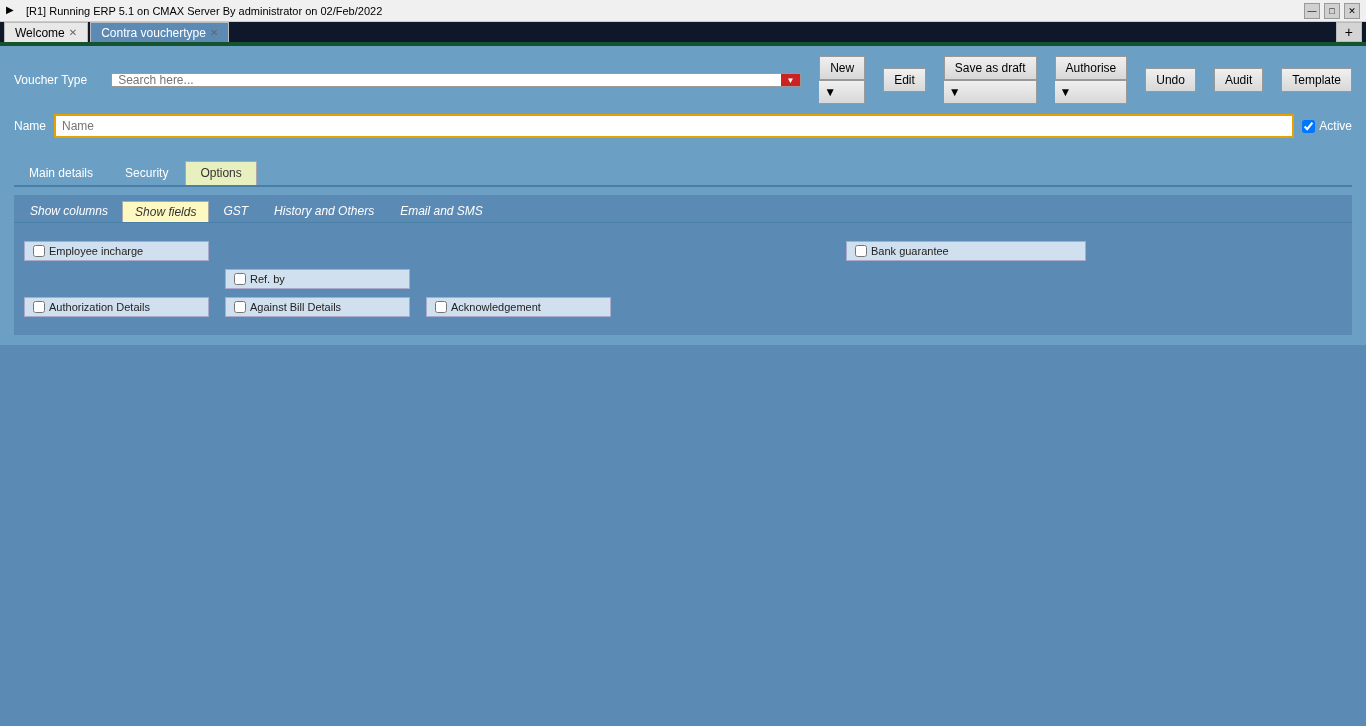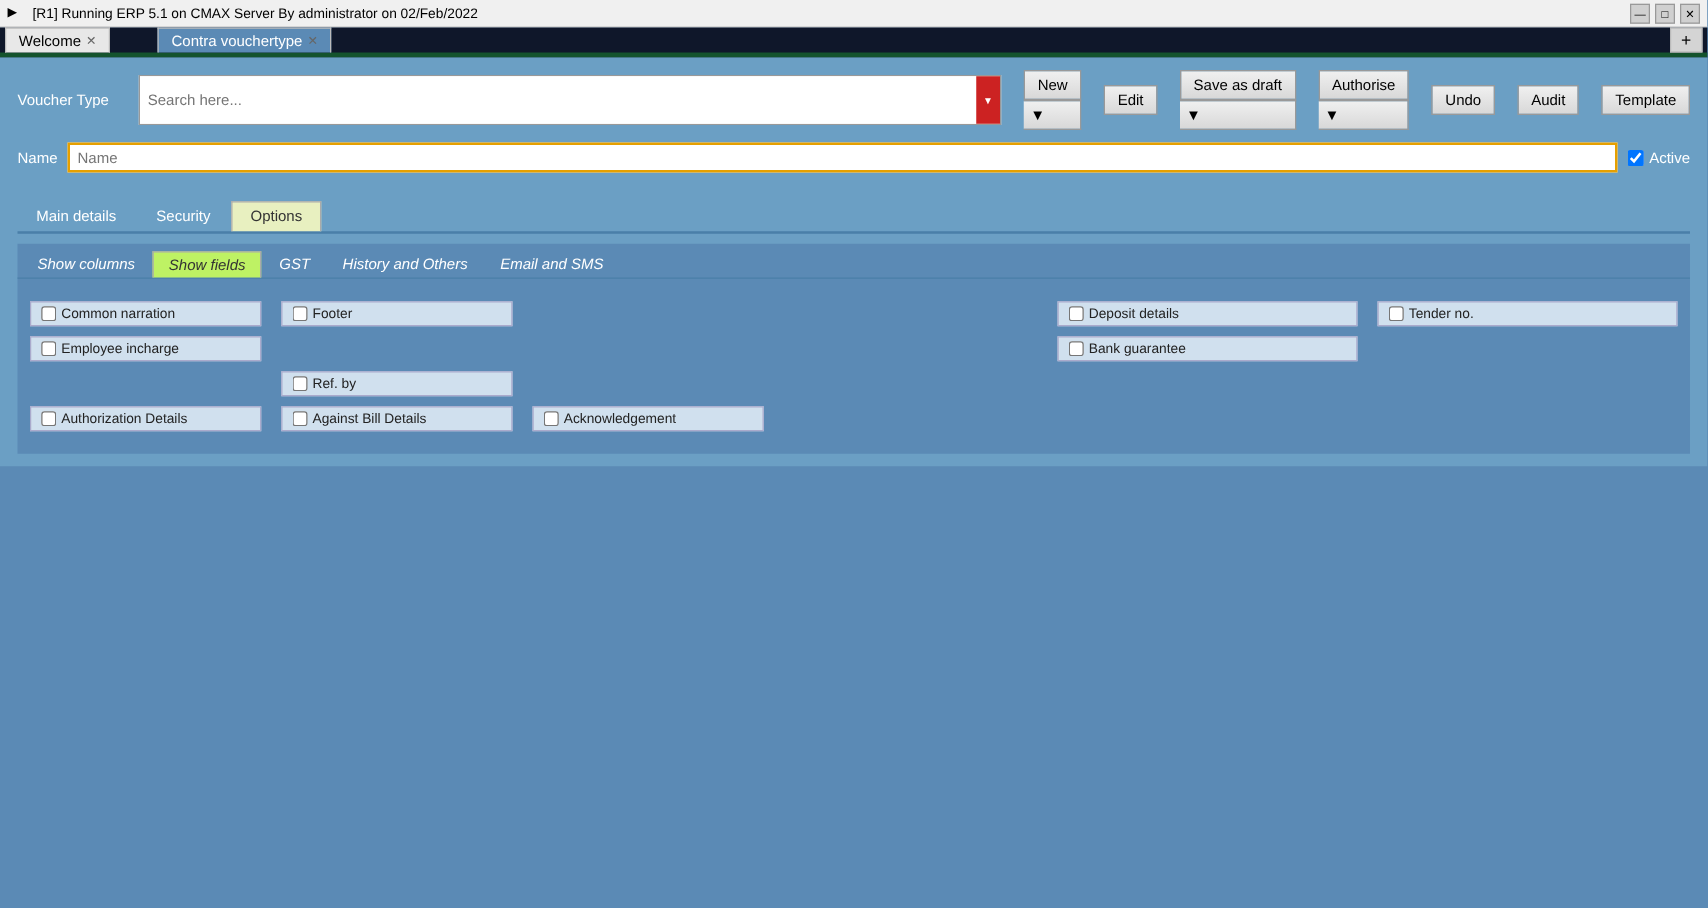--- a/index.html
+++ b/index.html
@@ -38,21 +38,21 @@
       padding: 3px 10px;
       height: 20px;
       display: flex;
       align-items: center;
       gap: 4px;
       cursor: pointer;
       font-size: 11px;
     }
     .tab.welcome { background: #e8e8e8; }
     .tab-close { font-size: 10px; color: #666; cursor: pointer; }
-    .tab-active { background: #5b8ab5; color: white; margin-left: 36px; }
+    .tab-active { background: #5b8ab5; color: white; }
     .tab-plus {
       margin-left: auto;
       background: #d4d4d4;
       border: 1px solid #bbb;
       padding: 2px 8px;
       cursor: pointer;
       font-size: 14px;
       height: 20px;
       display: flex;
       align-items: center;
@@ -68,21 +68,21 @@
     .toolbar {
       display: flex;
       align-items: center;
       gap: 18px;
       margin-bottom: 10px;
     }
     .voucher-label { color: #fff; font-size: 12px; margin-right: 6px; white-space: nowrap; }
     .search-box {
       flex: 1;
       max-width: 690px;
-      height: 40px;
+      height: 14px;
       border: 1px solid #999;
       background: white;
       display: flex;
       align-items: center;
       position: relative;
     }
     .search-input {
       border: none;
       outline: none;
       width: 100%;
@@ -173,21 +173,21 @@
       padding-left: 4px;
       font-style: italic;
     }
     .sub-tab {
       padding: 3px 12px;
       cursor: pointer;
       font-size: 12px;
       color: #fff;
     }
     .sub-tab.active-sub-tab {
-      background: #bef264;
+      background: #fef9c3;
       color: #333;
       border: 1px solid #aaa;
       border-bottom: none;
     }
 
     
     .fields-area {
       padding: 4px 10px;
     }
     .fields-row {
@@ -292,48 +292,29 @@
     <div class="sub-tabs">
       <div class="sub-tab">Show columns</div>
       <div class="sub-tab active-sub-tab">Show fields</div>
       <div class="sub-tab">GST</div>
       <div class="sub-tab">History and Others</div>
       <div class="sub-tab">Email and SMS</div>
     </div>
 
     <div class="fields-area">
 
+
       <div class="fields-row">
         <div class="field-item">
           <input type="checkbox" class="field-checkbox" style="">
-          <span class="field-label">Common narration</span>
-        </div>
-        <div class="field-item">
-          <input type="checkbox" class="field-checkbox" style="">
-          <span class="field-label">Footer</span>
+          <span class="field-label">Employee incharge</span>
         </div>
         <div style="flex:1"></div>
         <div class="field-item field-item-wide">
           <input type="checkbox" class="field-checkbox" style="">
-          <span class="field-label">Deposit details</span>
-        </div>
-        <div class="field-item field-item-wide">
-          <input type="checkbox" class="field-checkbox" style="">
-          <span class="field-label">Tender no.</span>
-        </div>
-      </div>
-
-      <div class="fields-row">
-        <div class="field-item">
-          <input type="checkbox" class="field-checkbox" style="">
-          <span class="field-label">Employee incharge</span>
-        </div>
-        <div style="flex:1"></div>
-        <div class="field-item field-item-wide">
-          <input type="checkbox" class="field-checkbox" style="">
           <span class="field-label">Bank guarantee</span>
         </div>
         <div style="min-width:240px; visibility:hidden" class="field-item"></div>
       </div>
 
       <div class="fields-row">
         <div style="min-width:185px; visibility:hidden" class="field-item"></div>
         <div class="field-item">
           <input type="checkbox" class="field-checkbox" style="">
           <span class="field-label">Ref. by</span>

